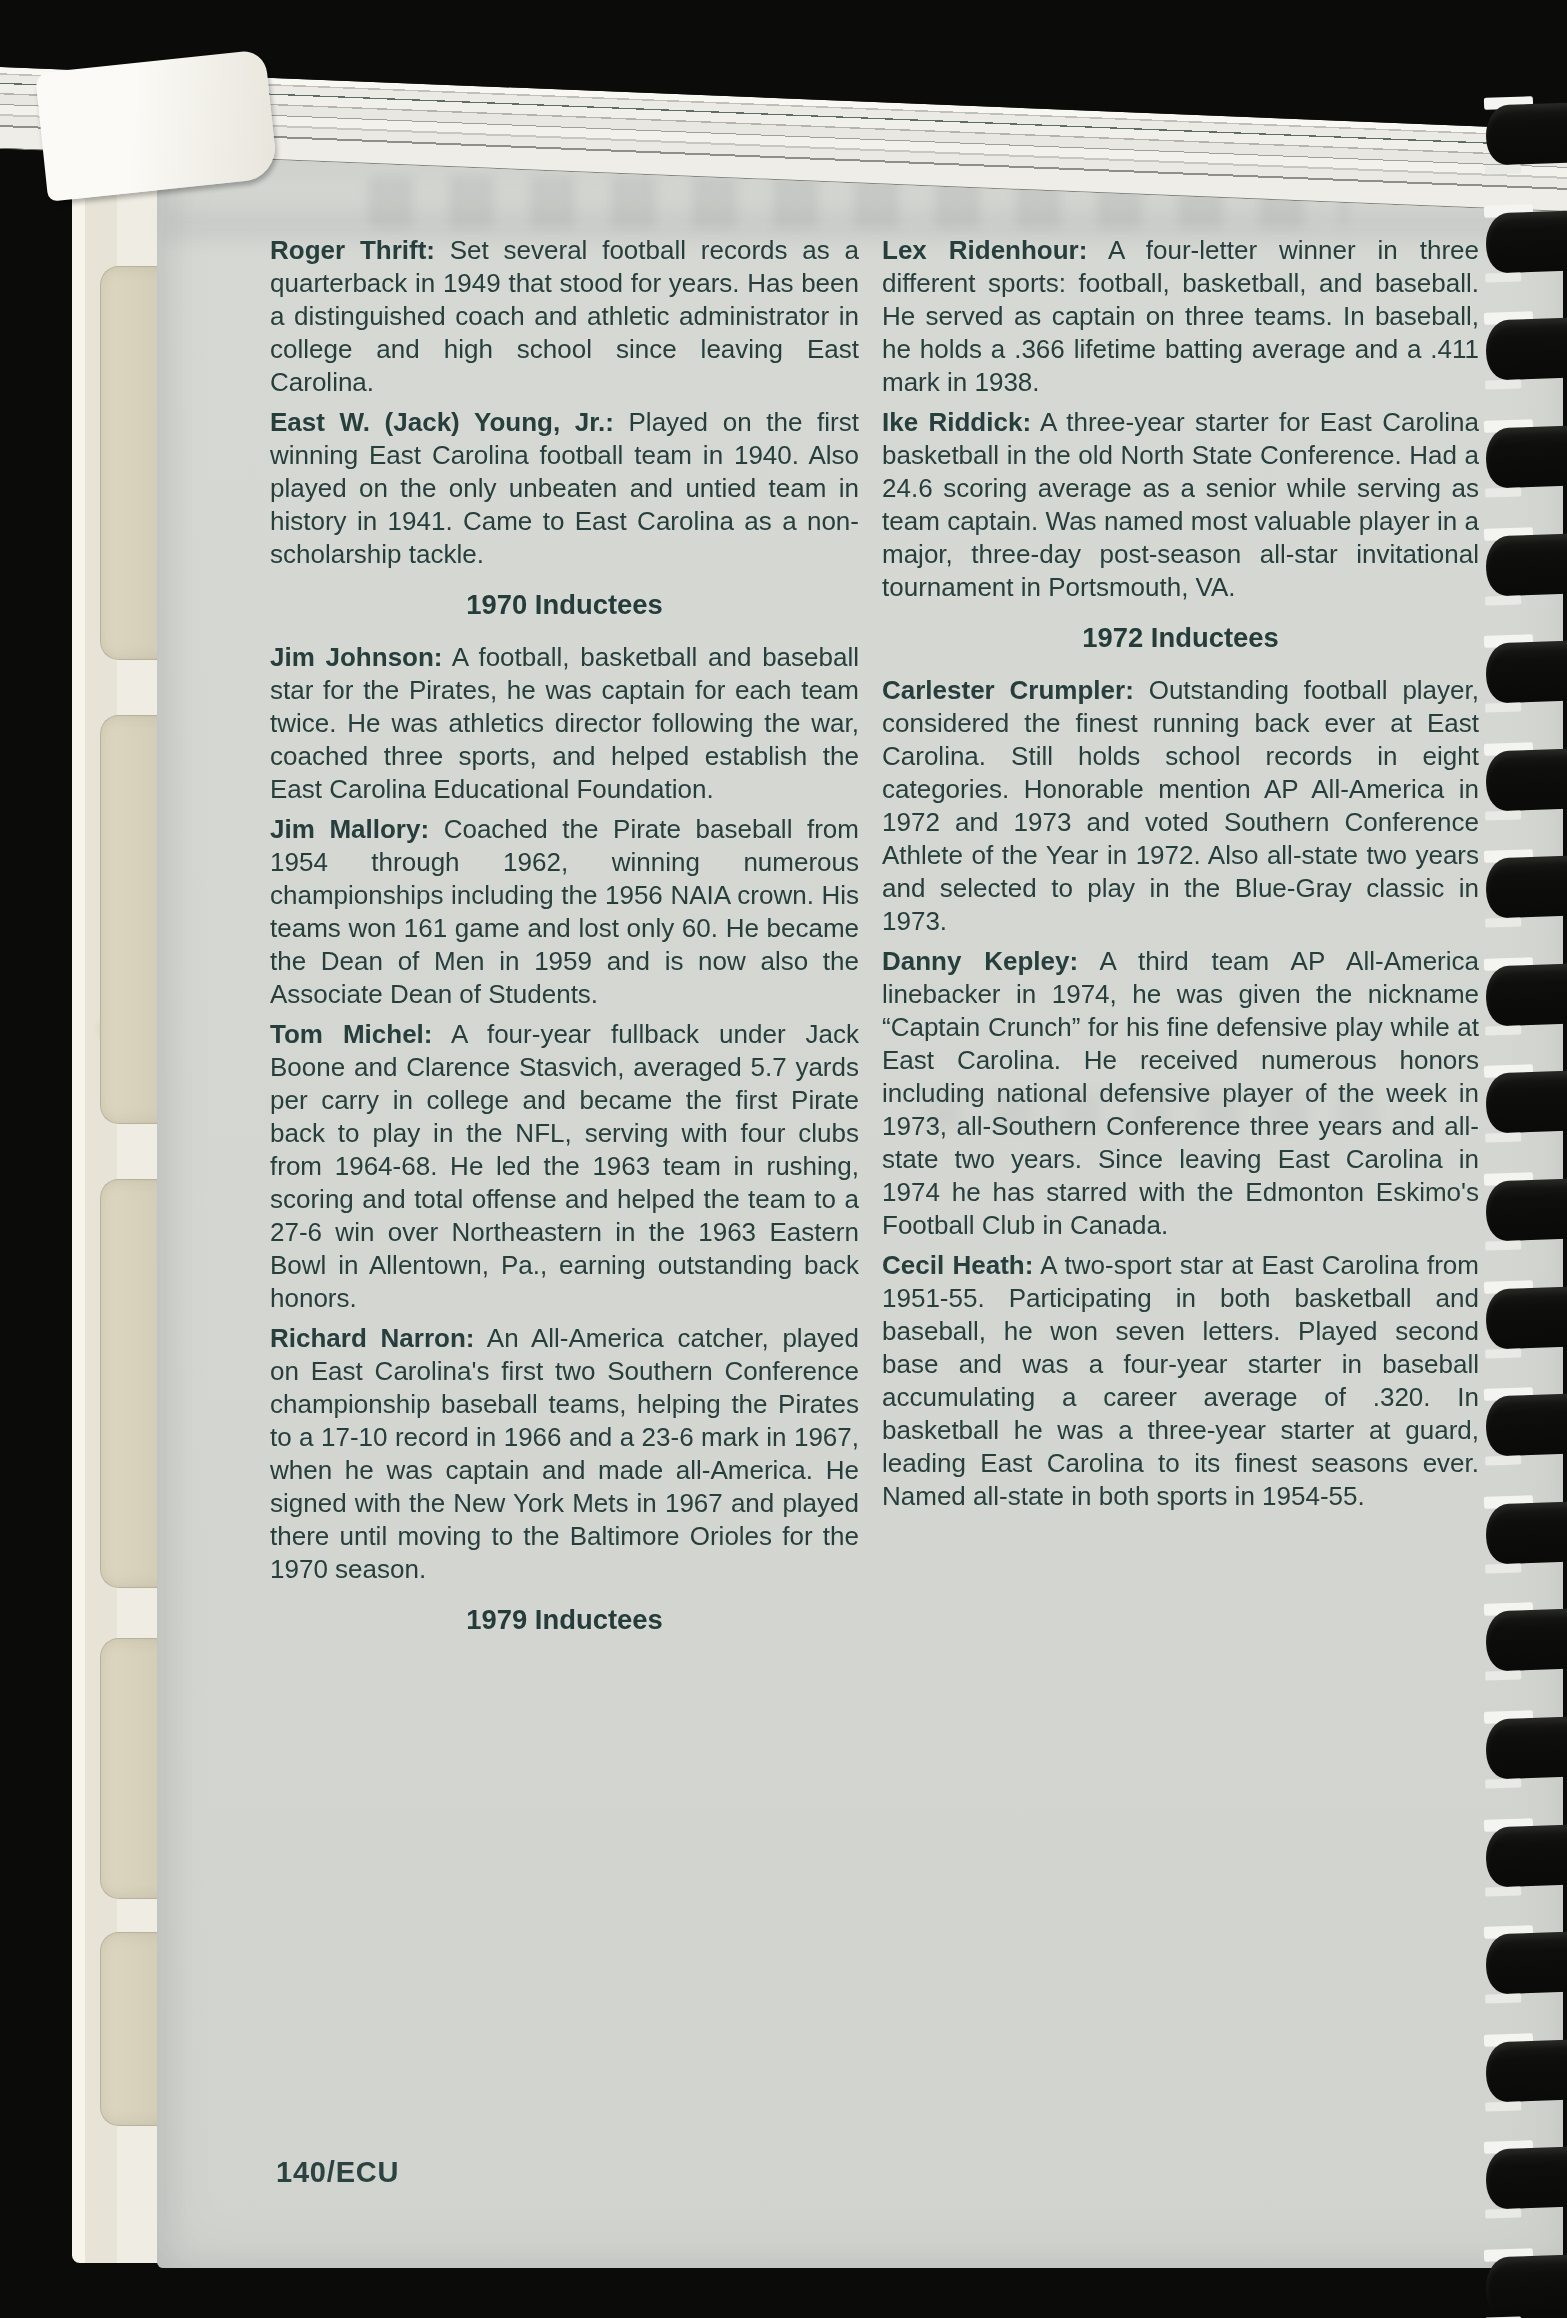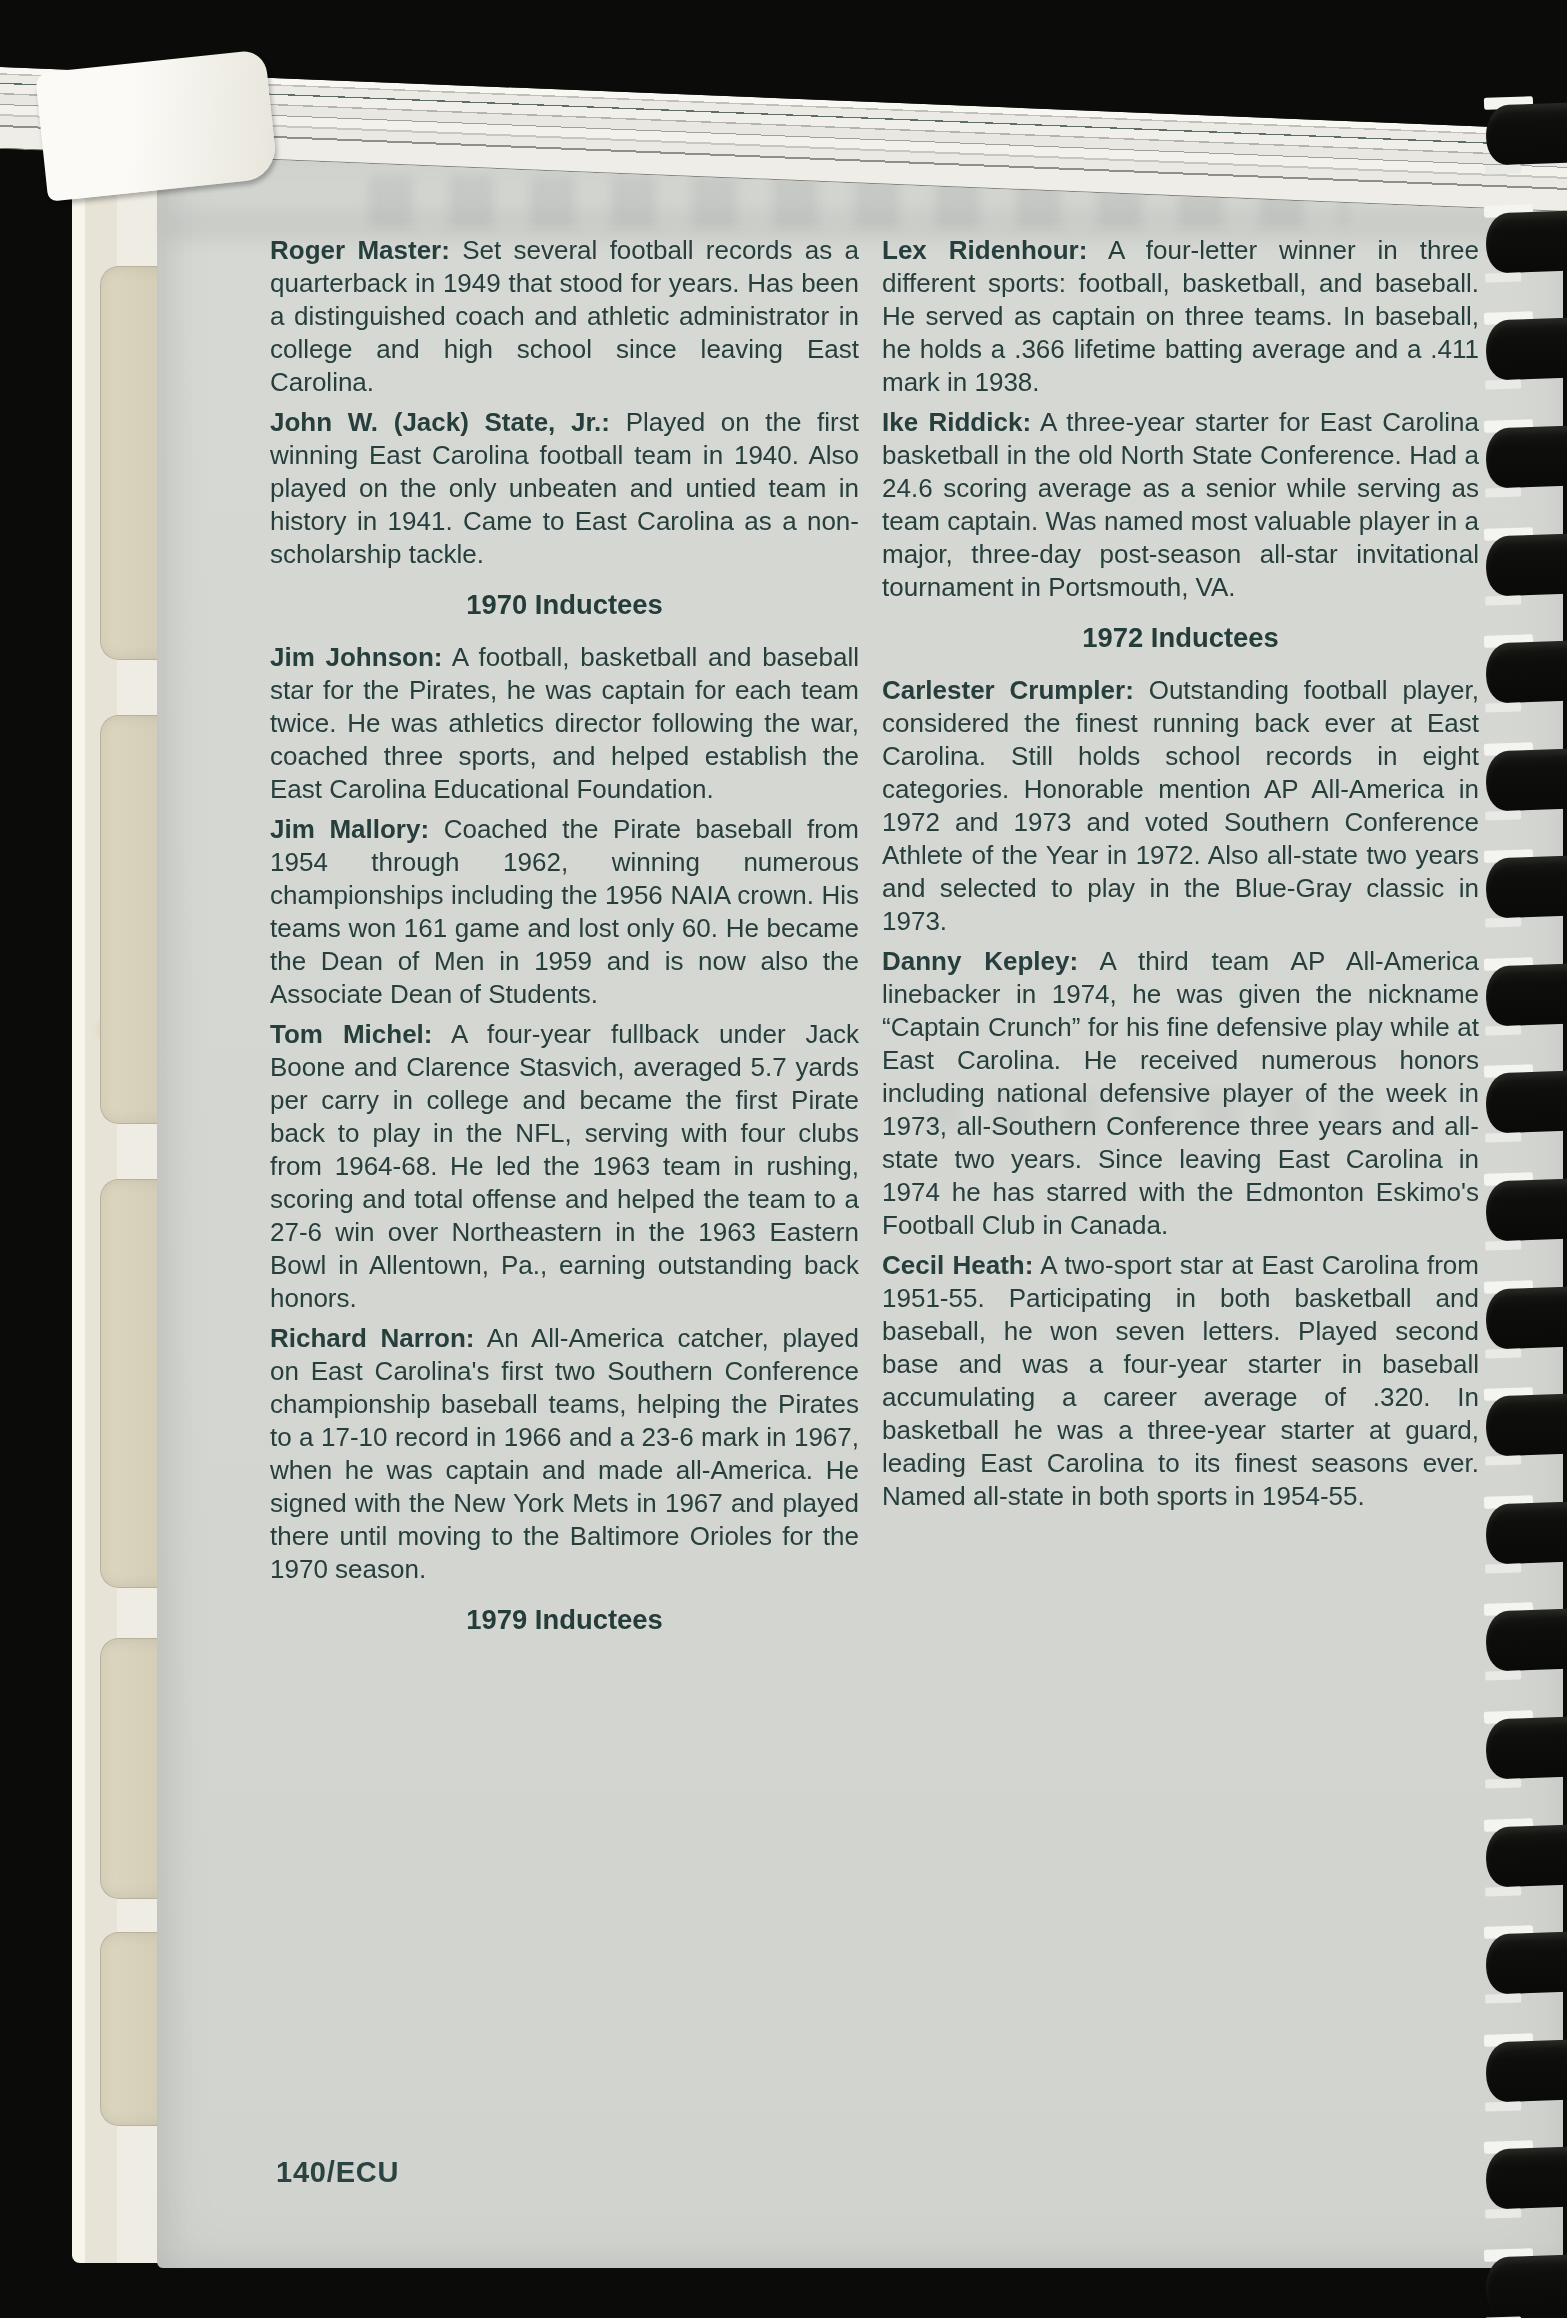--- a/index.html
+++ b/index.html
@@ -139,22 +139,22 @@
 
   <div class="page"></div>
   <div class="scan-band"></div>
   <div class="ghost"></div>
   <div class="ghost2"></div>
 
   <div class="top-edges"></div>
   <div class="dog-ear"></div>
 
   <div class="col" id="col-left">
-    <p class="entry"><strong>Roger Master:</strong><span> Set several football records as a quarterback in 1949 that stood for years. Has been a distinguished coach and athletic administrator in college and high school since leaving East Carolina.</span></p>
-    <p class="entry"><strong>John W. (Jack) State, Jr.:</strong><span> Played on the first winning East Carolina football team in 1940. Also played on the only unbeaten and untied team in history in 1941. Came to East Carolina as a non-scholarship tackle.</span></p>
+    <p class="entry"><strong>Roger Thrift:</strong><span> Set several football records as a quarterback in 1949 that stood for years. Has been a distinguished coach and athletic administrator in college and high school since leaving East Carolina.</span></p>
+    <p class="entry"><strong>East W. (Jack) Young, Jr.:</strong><span> Played on the first winning East Carolina football team in 1940. Also played on the only unbeaten and untied team in history in 1941. Came to East Carolina as a non-scholarship tackle.</span></p>
     <h3>1970 Inductees</h3>
     <p class="entry"><strong>Jim Johnson:</strong><span> A football, basketball and baseball star for the Pirates, he was captain for each team twice. He was athletics director following the war, coached three sports, and helped establish the East Carolina Educational Foundation.</span></p>
     <p class="entry"><strong>Jim Mallory:</strong><span> Coached the Pirate baseball from 1954 through 1962, winning numerous championships including the 1956 NAIA crown. His teams won 161 game and lost only 60. He became the Dean of Men in 1959 and is now also the Associate Dean of Students.</span></p>
     <p class="entry"><strong>Tom Michel:</strong><span> A four-year fullback under Jack Boone and Clarence Stasvich, averaged 5.7 yards per carry in college and became the first Pirate back to play in the NFL, serving with four clubs from 1964-68. He led the 1963 team in rushing, scoring and total offense and helped the team to a 27-6 win over Northeastern in the 1963 Eastern Bowl in Allentown, Pa., earning outstanding back honors.</span></p>
     <p class="entry"><strong>Richard Narron:</strong><span> An All-America catcher, played on East Carolina's first two Southern Conference championship baseball teams, helping the Pirates to a 17-10 record in 1966 and a 23-6 mark in 1967, when he was captain and made all-America. He signed with the New York Mets in 1967 and played there until moving to the Baltimore Orioles for the 1970 season.</span></p>
     <h3>1979 Inductees</h3>
   </div>
 
   <div class="col" id="col-right">
     <p class="entry"><strong>Lex Ridenhour:</strong><span> A four-letter winner in three different sports: football, basketball, and baseball. He served as captain on three teams. In baseball, he holds a .366 lifetime batting average and a .411 mark in 1938.</span></p>

